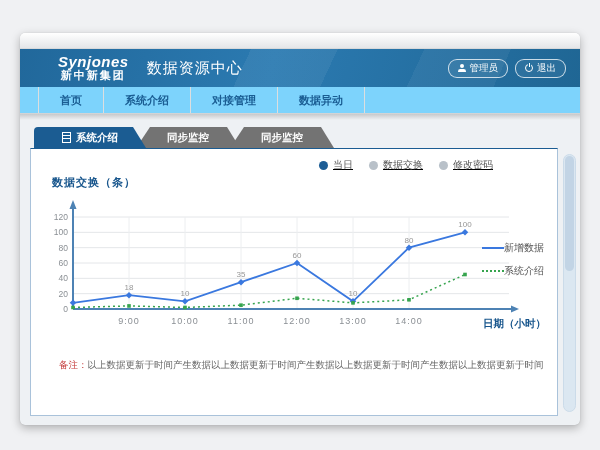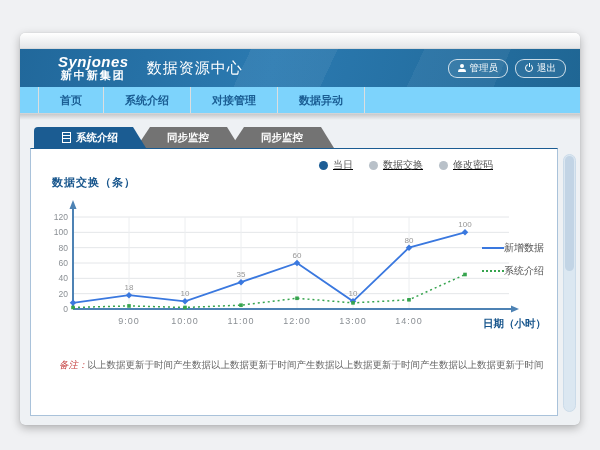--- a/index.html
+++ b/index.html
@@ -46,21 +46,21 @@
   .dot{width:9px;height:9px;border-radius:50%;background:#b9c1c9;}
   .filter.selected .dot{background:#1d5e96;}
   .chart-ylabel{position:absolute;top:26px;left:21px;font-size:11px;font-weight:bold;color:#17558c;letter-spacing:1px;}
   #chart-svg{position:absolute;top:44px;left:12px;}
   .series-legend{position:absolute;top:92px;right:13px;display:flex;flex-direction:column;gap:9px;}
   .series-row{display:flex;align-items:center;gap:0;font-size:10px;color:#555;}
   .sample{width:22px;height:0;}
   .sample.solid{border-top:2px solid #3a78df;}
   .sample.dotted{border-top:2px dotted #36a44e;}
   .note{position:absolute;top:210px;left:28px;right:14px;font-size:9.5px;color:#666;white-space:nowrap;overflow:hidden;}
-  .note-prefix{color:#c43b3b;font-style:italic;}
+  .note-prefix{color:#c43b3b;}
 
   
   .scroll-track{position:absolute;right:4px;top:121px;bottom:13px;width:13px;background:#dbe7f1;border:1px solid #cbdbe9;border-radius:7px;box-sizing:border-box;}
   .scroll-thumb{margin:1px;height:45%;background:#c2d4e5;border-radius:6px;}
 </style>
 </head>
 <body>
 
 <div class="stage">
   <div class="window">

